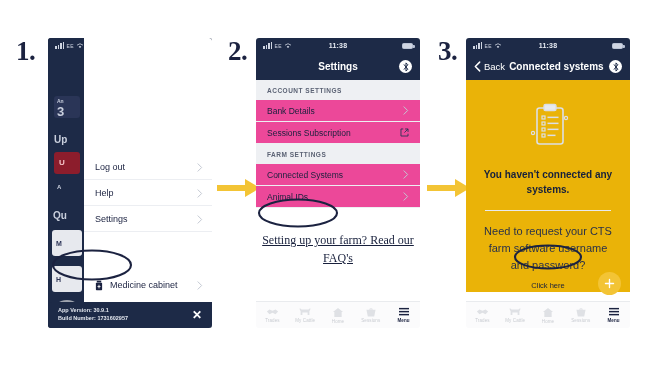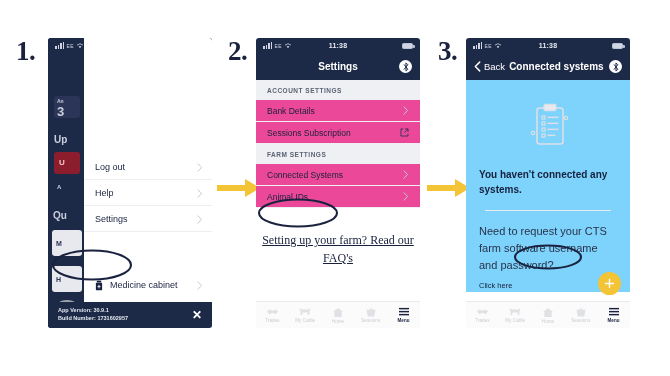--- a/index.html
+++ b/index.html
@@ -184,21 +184,21 @@
     border-bottom: 1px solid #edeff2;
   }
   .list-label { font-size: 8.5px; color: #18203c; font-weight: 500; }
   .list-right { margin-left: auto; display:flex; align-items:center; }
   .faq-wrap { text-align: center; padding-top: 22px; }
   .faq-link {
     font-size: 12px; color: #18203c; text-decoration: underline; font-weight: 500; font-family: Liberation Serif, serif;
   }
 
   
-  .empty-body { padding: 22px 13px 0 13px; background:#7dd3fc; }
+  .empty-body { padding: 22px 13px 0 13px; text-align: center; background:#eab308; }
   .clip-wrap { display: flex; justify-content: center; margin-bottom: 16px; }
   .empty-title {
     font-size: 10px; font-weight: bold; color: #16203c;
     line-height: 1.45; margin-bottom: 8px;
   }
   .empty-sub {
     font-size: 7.5px; color: #4d566e; line-height: 1.55;
   }
   .divider-3 { height: 1px; background: #e7eaef; margin: 13px 6px 0 6px; }
   .req-text {

